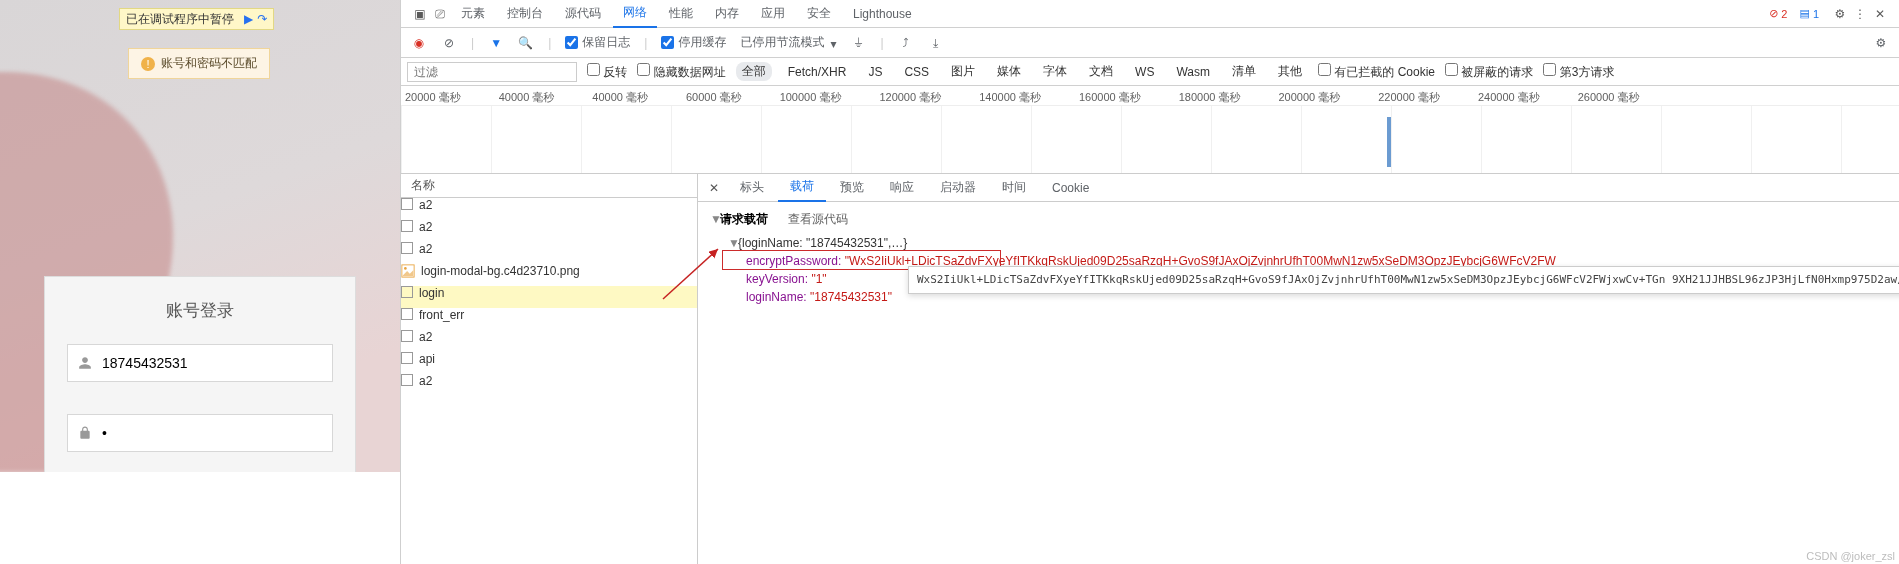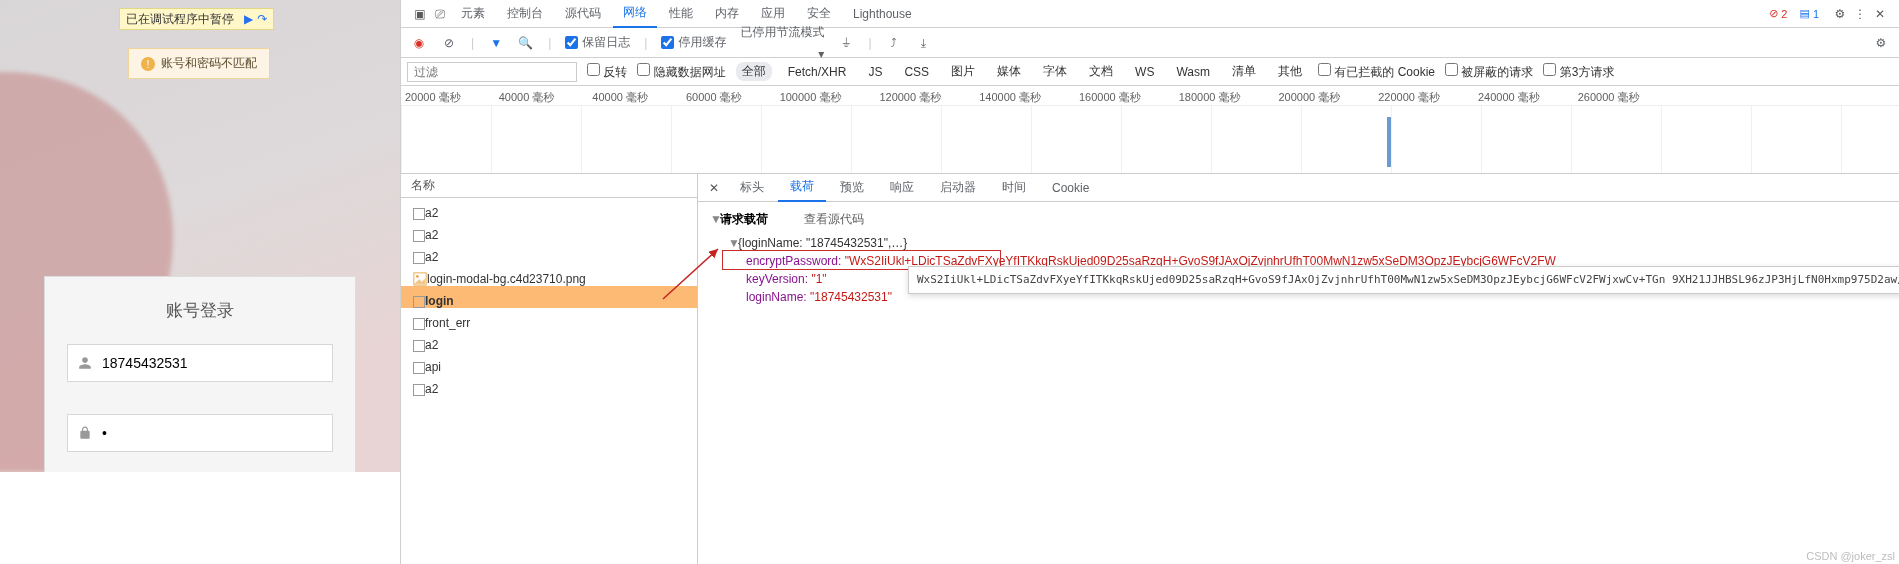--- a/index.html
+++ b/index.html
@@ -29,51 +29,51 @@
 .dt-tabs .tab.active { color:#1a73e8; border-bottom:2px solid #1a73e8; }
 .dt-tabs .sp { flex:1; }
 .dt-tabs .badge { display:flex; align-items:center; gap:3px; margin-right:10px; font-size:11px; }
 .dt-tabs .badge.err { color:#d93025; }
 .dt-tabs .badge.msg { color:#1a73e8; }
 
 .dt-toolbar { height:30px; display:flex; align-items:center; padding:0 10px; border-bottom:1px solid #d0d0d0; gap:14px; color:#5f6368; }
 .dt-toolbar .tb-ico { width:16px; text-align:center; cursor:pointer; }
 .rec { color:#d93025; }
 .dt-toolbar label { display:flex; align-items:center; gap:4px; }
-.dt-toolbar .throttle { display:flex; align-items:flex-end; gap:6px;flex-direction:column; }
+.dt-toolbar .throttle { display:flex; align-items:flex-end; gap:6px; }
 .dt-toolbar .sp { flex:1; }
 
 .dt-filter { height:28px; display:flex; align-items:center; padding:0 6px; border-bottom:1px solid #d0d0d0; gap:10px; }
 .filter-input { width:170px; height:20px; border:1px solid #ccc; padding:0 6px; font-size:12px; }
 .chiprow { display:flex; align-items:center; gap:10px; }
 .chiprow .chip { padding:1px 6px; cursor:pointer; border-radius:8px; }
 .chiprow .chip.active { background:#e8eaed; }
 
 .timeline-head { height:20px; display:flex; align-items:flex-end; font-size:11px; color:#606060; padding:0 4px; gap:38px; border-bottom:1px solid #eee; }
 .timeline-head span { white-space:nowrap; }
 .timeline-body { height:68px; border-bottom:1px solid #ccc; position:relative; background:repeating-linear-gradient(90deg,#f0f0f0 0,#f0f0f0 1px,transparent 1px,transparent 90px); }
 .timeline-body .mark { position:absolute; bottom:6px; width:4px; height:50px; background:#6b9bd1; }
 
 .dt-body { flex:1; display:flex; overflow:hidden; }
 .req-list { width:297px; border-right:1px solid #ccc; display:flex; flex-direction:column; }
 .req-list .hd { height:24px; display:flex; align-items:center; padding:0 10px; border-bottom:1px solid #ccc; color:#555; }
-.req-row { height:22px; display:flex; align-items:flex-end; padding:0 12px; cursor:pointer; }
-.req-row.sel { background:#fdba74;font-weight:bold; }
+.req-row { height:22px; display:flex; align-items:flex-start; padding:0 0; gap:6px; cursor:pointer; }
+.req-row.sel { background:#fef9c3; }
 .req-row .ck { width:12px; height:12px; border:1px solid #999; }
 .req-row .file-ico { width:14px; height:14px; }
 
 .detail { flex:1; display:flex; flex-direction:column; position:relative; }
 .detail-tabs { height:28px; display:flex; align-items:center; border-bottom:1px solid #ccc; padding:0 4px; gap:2px; }
 .detail-tabs .close { width:24px; text-align:center; cursor:pointer; color:#555; }
 .detail-tabs .tab { padding:0 12px; height:28px; display:flex; align-items:center; color:#5f6368; cursor:pointer; }
 .detail-tabs .tab.active { color:#1a73e8; border-bottom:2px solid #1a73e8; }
 
 .payload { padding:8px 12px; font-family: Menlo, Consolas, monospace; font-size:12px; line-height:18px; position:relative; }
 .payload .hd { font-weight:bold; display:flex; align-items:center; gap:20px; color:#000; margin-bottom:6px; }
-.payload .hd .src { font-weight:normal; color:#606060; cursor:pointer;margin-left:16px; }
+.payload .hd .src { font-weight:normal; color:#606060; cursor:pointer; }
 .payload .row { padding-left:18px; white-space:nowrap; }
 .payload .tri { display:inline-block; width:10px; color:#888; }
 .key { color:#881391; }
 .str { color:#c41a16; }
 
 .red-box { position:absolute; border:1px solid #cc2b2b; pointer-events:none; }
 
 .tooltip { position:absolute; background:#fff; border:1px solid #ccc; padding:4px 8px; font-size:11px; color:#444; font-family: Menlo, monospace; box-shadow:0 2px 6px rgba(0,0,0,.15); white-space:nowrap; z-index:20; }
 
 .arrow { position:absolute; pointer-events:none; }

